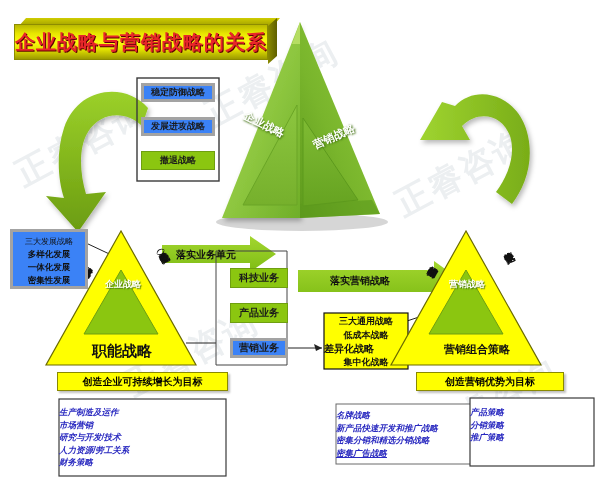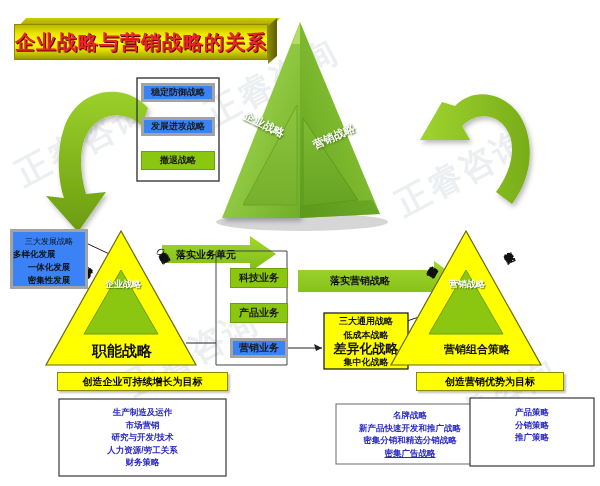--- a/index.html
+++ b/index.html
@@ -27,21 +27,21 @@
       display:flex;align-items:center;justify-content:center;}
   #title-text{color:#e8262a;font-size:20px;font-weight:bold;letter-spacing:1px;
       text-shadow:1px 1px 0 #5c0000;white-space:nowrap;}
 
   
   .box{position:absolute;box-sizing:border-box;}
   .ylw{background:#3b82f6;border:3px solid #a3a3a3;}
   .grn{background:#8bc610;border:1px solid #6f9f10;}
   .cellbox{display:flex;align-items:center;justify-content:center;
       font-size:9px;font-weight:bold;color:#1a1a1a;white-space:nowrap;}
-  .bluetxt{color:#2a2ac0;font-size:8.5px;line-height:12.5px;text-align:center;font-weight:bold;}
+  .bluetxt{color:#2a2ac0;font-size:8.5px;line-height:12.5px;text-align:left;font-weight:bold;font-style:italic;}
 
   
   .minibanner{position:absolute;background:#ffff00;border:1px solid #8a8a00;
       box-sizing:border-box;display:flex;align-items:center;justify-content:center;
       font-size:10px;font-weight:bold;color:#000;white-space:nowrap;
       box-shadow:2px 2px 2px rgba(0,0,0,.25);}
 
   .lbl{position:absolute;font-weight:bold;color:#111;white-space:nowrap;}
   .vert{writing-mode:vertical-rl;text-orientation:upright;}
 
@@ -171,36 +171,36 @@
   <div class="lbl vert" style="left:152px;top:250px;font-size:9.5px;transform:rotate(-29deg);transform-origin:top left;">业务（竞争）战略</div>
   <div class="lbl" style="left:88px;top:342px;width:68px;font-size:15px;text-align:center;">职能战略</div>
 
   <div class="lbl" style="left:447px;top:278px;width:40px;font-size:9px;color:#fff;text-align:center;text-shadow:1px 1px 1px #4d7a0d;">营销战略</div>
   <div class="lbl vert" style="left:433px;top:258px;font-size:9.5px;transform:rotate(31deg);transform-origin:top left;">营销战略目标</div>
   <div class="lbl vert" style="left:497px;top:250px;font-size:9.5px;transform:rotate(-29deg);transform-origin:top left;">定位竞争策略</div>
   <div class="lbl" style="left:431px;top:342px;width:92px;font-size:11px;text-align:center;">营销组合策略</div>
 
   <div class="box ylw" style="left:10px;top:229px;width:78px;height:60px;padding:3px 0;">
     <div style="font-size:8px;font-weight:normal;text-align:center;line-height:13px;color:#111;">三大发展战略</div>
-    <div style="font-size:8.5px;font-weight:bold;text-align:left;line-height:13px;color:#111;">多样化发展</div>
+    <div style="font-size:8.5px;font-weight:bold;text-align:center;line-height:13px;color:#111;">多样化发展</div>
     <div style="font-size:8.5px;font-weight:bold;text-align:center;line-height:13px;color:#111;">一体化发展</div>
     <div style="font-size:8.5px;font-weight:bold;text-align:center;line-height:13px;color:#111;">密集性发展</div>
   </div>
 
   <div class="arrowlbl" style="left:176px;top:248px;">落实业务单元</div>
   <div class="arrowlbl" style="left:330px;top:274px;">落实营销战略</div>
 
   <div class="box cellbox grn" style="left:230px;top:268px;width:58px;height:20px;font-size:10px;">科技业务</div>
   <div class="box cellbox grn" style="left:230px;top:303px;width:58px;height:20px;font-size:10px;">产品业务</div>
   <div class="box cellbox ylw" style="left:230px;top:338px;width:58px;height:20px;font-size:10px;">营销业务</div>
 
   <div class="box" style="left:324px;top:313px;width:84px;height:56px;padding-top:2px;">
     <div style="font-size:9px;font-weight:bold;text-align:center;line-height:13.5px;color:#111;">三大通用战略</div>
     <div style="font-size:9px;font-weight:bold;text-align:center;line-height:13.5px;color:#111;">低成本战略</div>
-    <div style="font-size:13px;font-weight:bold;text-align:center;line-height:13.5px;color:#111;">差异化战略</div>
+    <div style="font-size:10px;font-weight:bold;line-height:13.5px;color:#111;">差异化战略</div>
     <div style="font-size:9px;font-weight:bold;text-align:center;line-height:13.5px;color:#111;">集中化战略</div>
   </div>
 
   <div class="minibanner" style="left:57px;top:372px;width:171px;height:19px;">创造企业可持续增长为目标</div>
 
   <div style="position:absolute;left:59px;top:402px;width:167px;height:72px;padding-top:4px;box-sizing:border-box;">
     <div class="bluetxt">生产制造及运作</div>
     <div class="bluetxt">市场营销</div>
     <div class="bluetxt">研究与开发/技术</div>
     <div class="bluetxt">人力资源/劳工关系</div>

